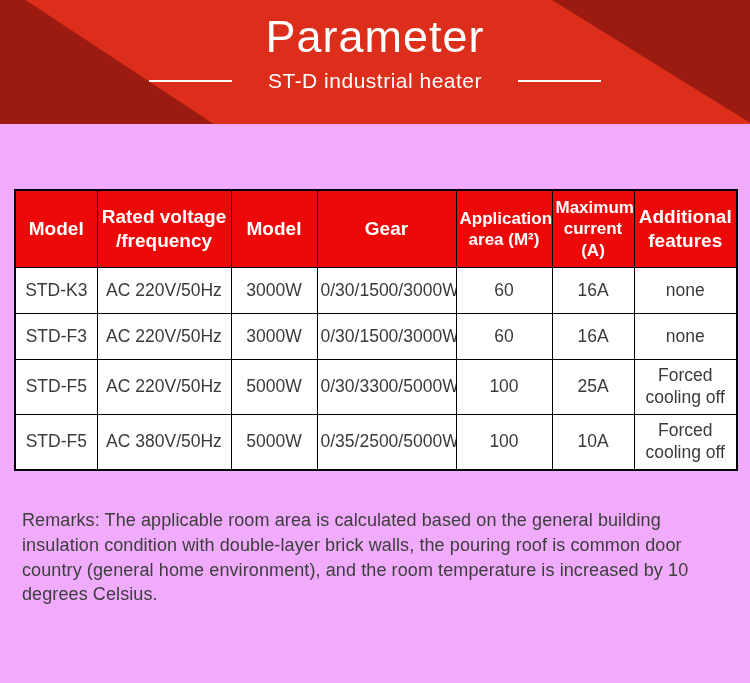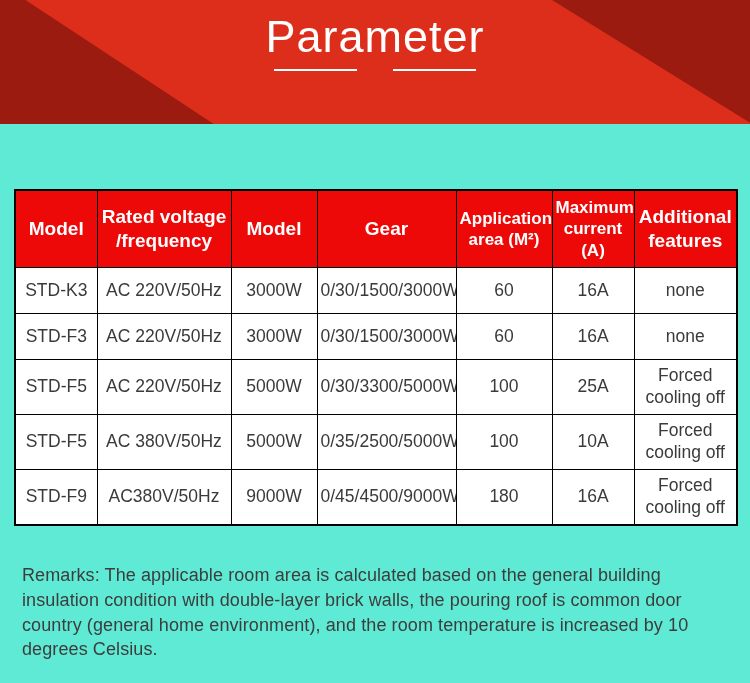--- a/index.html
+++ b/index.html
@@ -5,21 +5,21 @@
   html, body {
     margin: 0;
     padding: 0;
     background: #ffffff;
     font-family: "Liberation Sans", sans-serif;
   }
   .page {
     position: relative;
     width: 750px;
     height: 683px;
-    background: #5eead4;
+    background: #f0abfc;
     overflow: hidden;
   }
 
   
   .banner {
     position: relative;
     width: 750px;
     height: 124px;
     background: #dd2e1b;
     overflow: hidden;
@@ -124,20 +124,21 @@
 <body>
 
 <div class="page">
 
   <div class="banner">
     <div class="tri tri-left"></div>
     <div class="tri tri-right"></div>
     <h1 class="banner-title">Parameter</h1>
     <div class="banner-subtitle-row">
       <span class="subtitle-line"></span>
+      <span class="banner-subtitle">ST-D industrial heater</span>
       <span class="subtitle-line"></span>
     </div>
   </div>
 
   <table class="spec-table">
     <colgroup>
       <col class="c-model">
         <col class="c-voltage">
         <col class="c-power">
         <col class="c-gear">
@@ -186,27 +187,18 @@
       </tr>
       <tr class="row-tall">
         <td>STD-F5</td>
         <td>AC 380V/50Hz</td>
         <td>5000W</td>
         <td>0/35/2500/5000W</td>
         <td>100</td>
         <td>10A</td>
         <td>Forced cooling off</td>
       </tr>
-      <tr class="row-tall">
-        <td>STD-F9</td>
-        <td>AC380V/50Hz</td>
-        <td>9000W</td>
-        <td>0/45/4500/9000W</td>
-        <td>180</td>
-        <td>16A</td>
-        <td>Forced cooling off</td>
-      </tr>
     </tbody>
   </table>
 
   <p class="remarks">Remarks: The applicable room area is calculated based on the general building insulation condition with double-layer brick walls, the pouring roof is common door country (general home environment), and the room temperature is increased by 10 degrees Celsius.</p>
 
 </div>
 
 </body></html>

